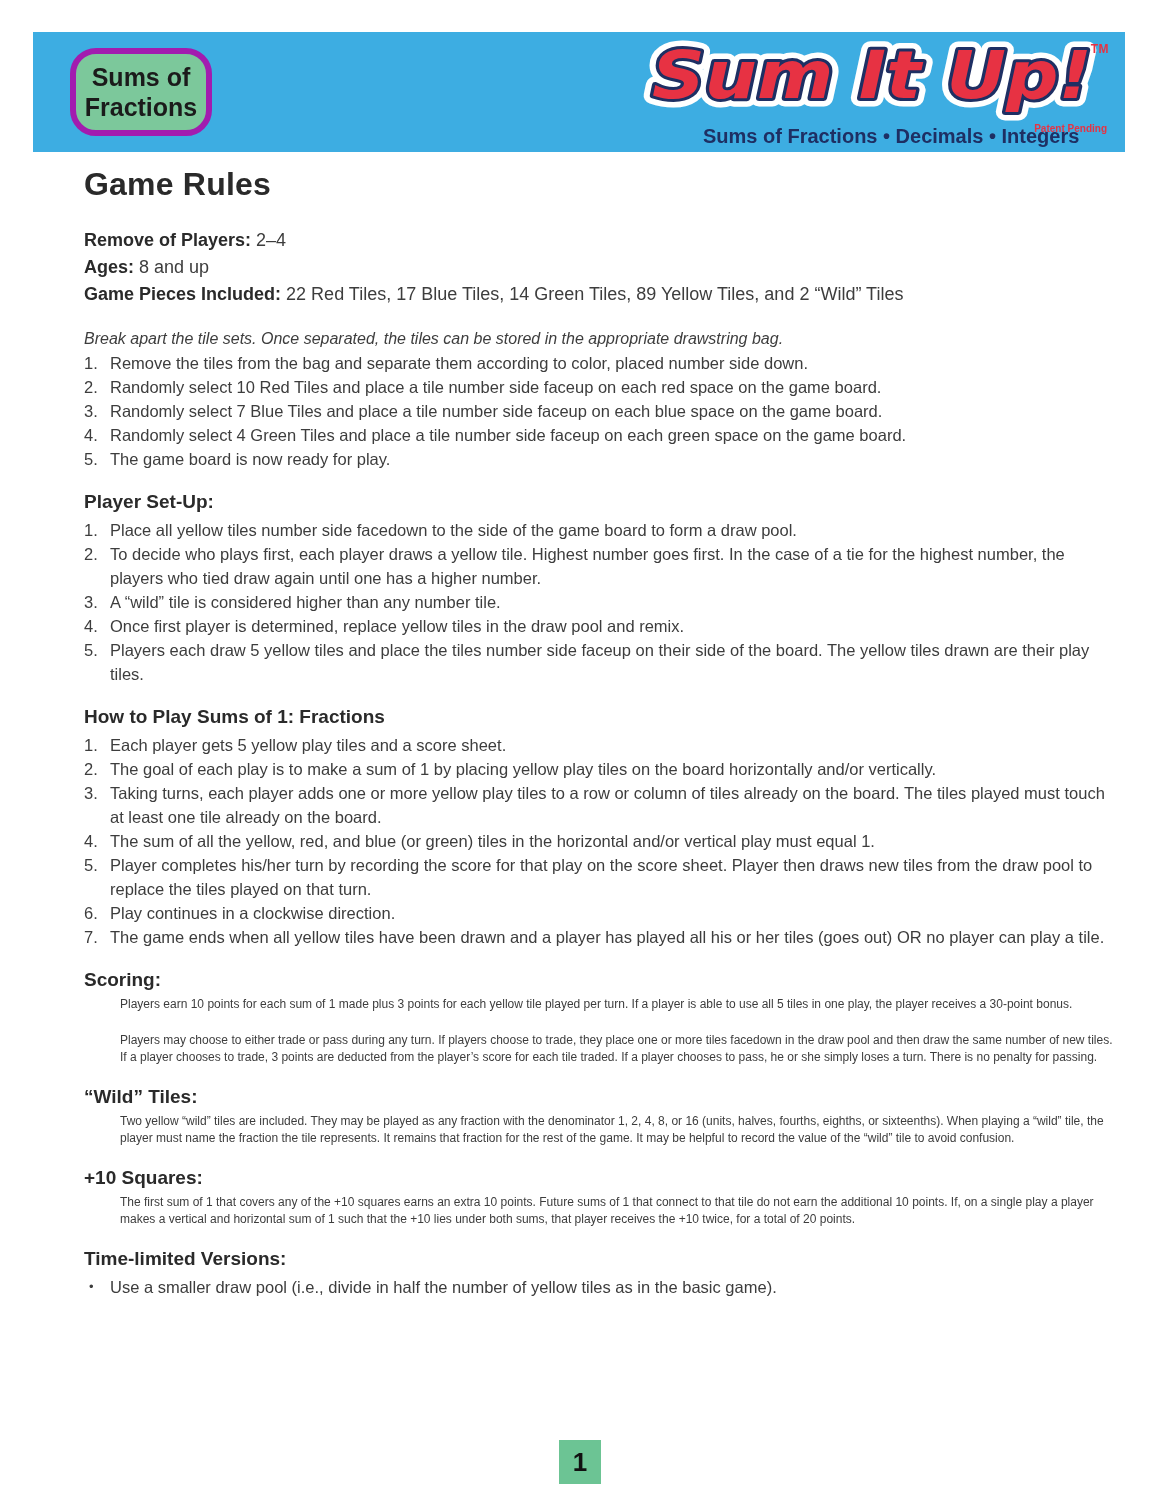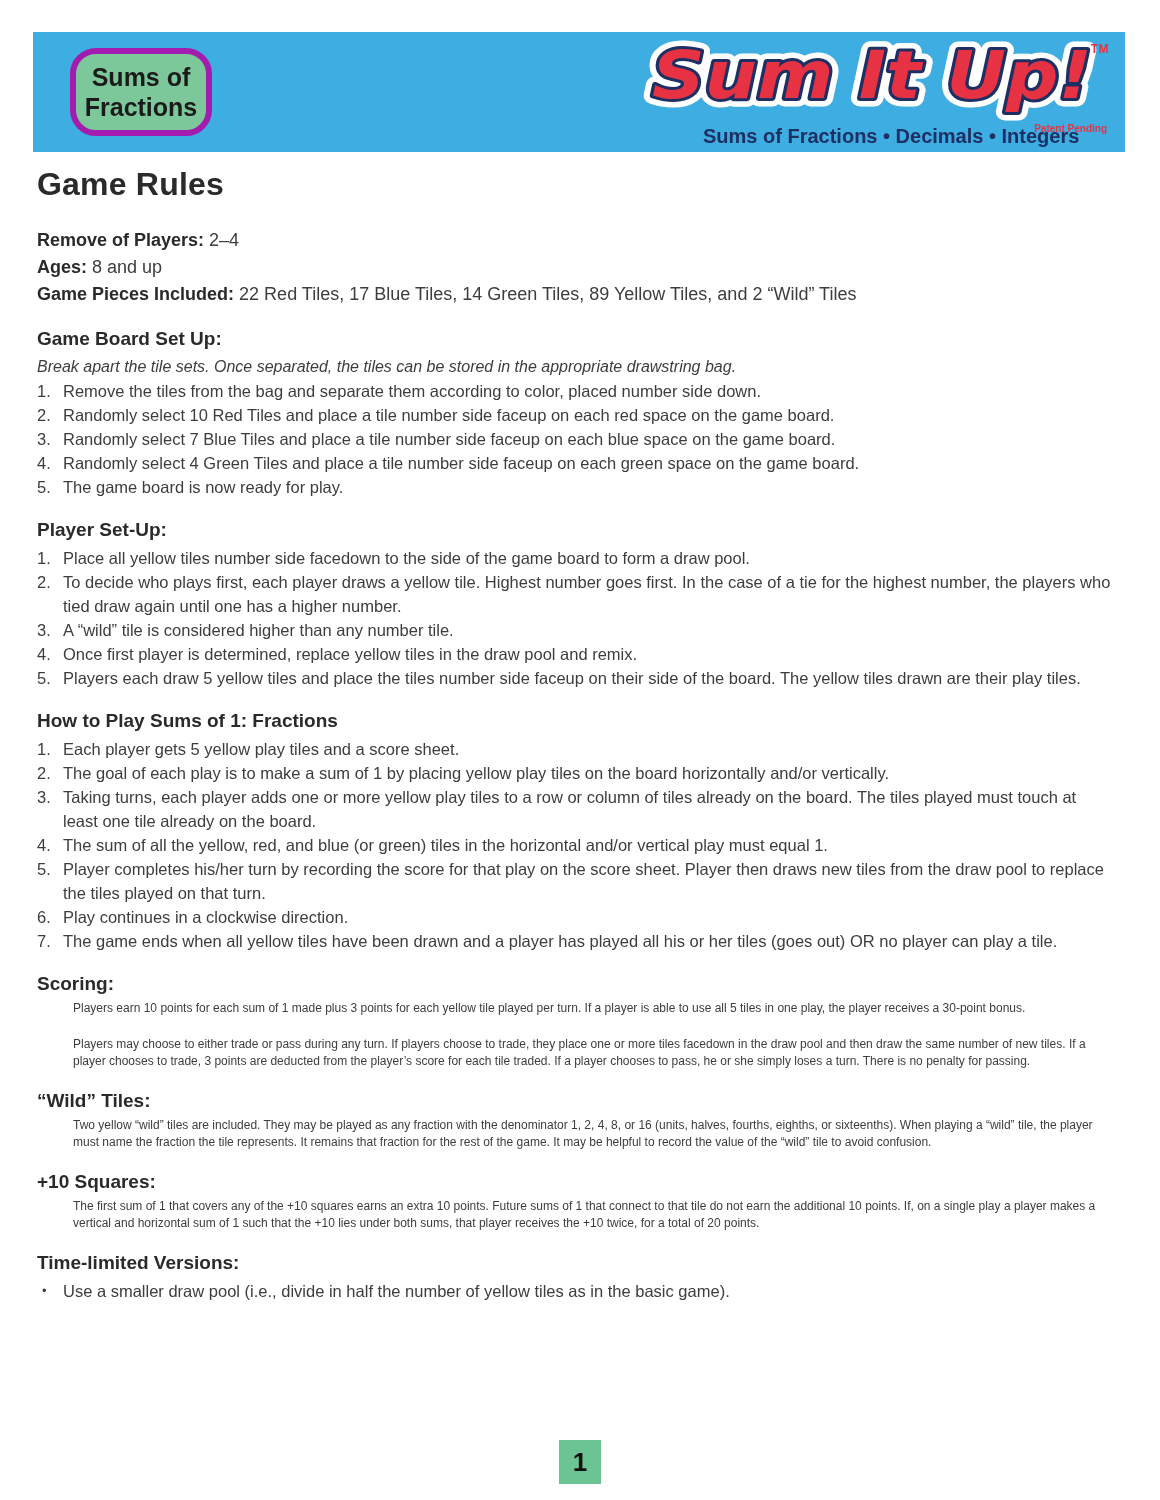--- a/index.html
+++ b/index.html
@@ -49,21 +49,21 @@
     position:absolute;top:8px;right:0px;
     color:var(--logo-red);font-weight:bold;font-size:12px;letter-spacing:0.5px;
   }
   .patent{
     position:absolute;right:2px;bottom:18px;
     color:var(--logo-red);font-weight:bold;font-size:10px;
   }
   
   .content{
     position:absolute;top:152px;left:0;right:0;
-    padding:14px 46px 0 37px;
+    padding:14px 46px 0 84px;
   }
   h1{
     font-family:"Liberation Sans", sans-serif;
     font-size:32px;color:var(--ink);font-weight:bold;
     margin:0 0 24px 0;letter-spacing:0.2px;
   }
   .info-block{margin:0 0 8px 0;}
   .info-line{font-size:18px;line-height:27px;color:var(--body);}
   .info-label{font-weight:bold;color:var(--ink);}
   .section{margin-top:19px;}
@@ -130,21 +130,20 @@
         <span>8 and up</span>
       </div>
       <div class="info-line">
         <span class="info-label">Game Pieces Included:</span>
         <span>22 Red Tiles, 17 Blue Tiles, 14 Green Tiles, 89 Yellow Tiles, and 2 “Wild” Tiles</span>
       </div>
     </div>
 
     <div id="sections">
         <div class="section">
-          <h2>Game Board Set Up:</h2>
           <p class="intro-italic">Break apart the tile sets. Once separated, the tiles can be stored in the appropriate drawstring bag.</p>
           <div class="list">
             <div class="list-item">
               <span class="list-marker">1.</span>
               <div class="list-item-text">Remove the tiles from the bag and separate them according to color, placed number side down.</div>
             </div>
             <div class="list-item">
               <span class="list-marker">2.</span>
               <div class="list-item-text">Randomly select 10 Red Tiles and place a tile number side faceup on each red space on the game board.</div>
             </div>

